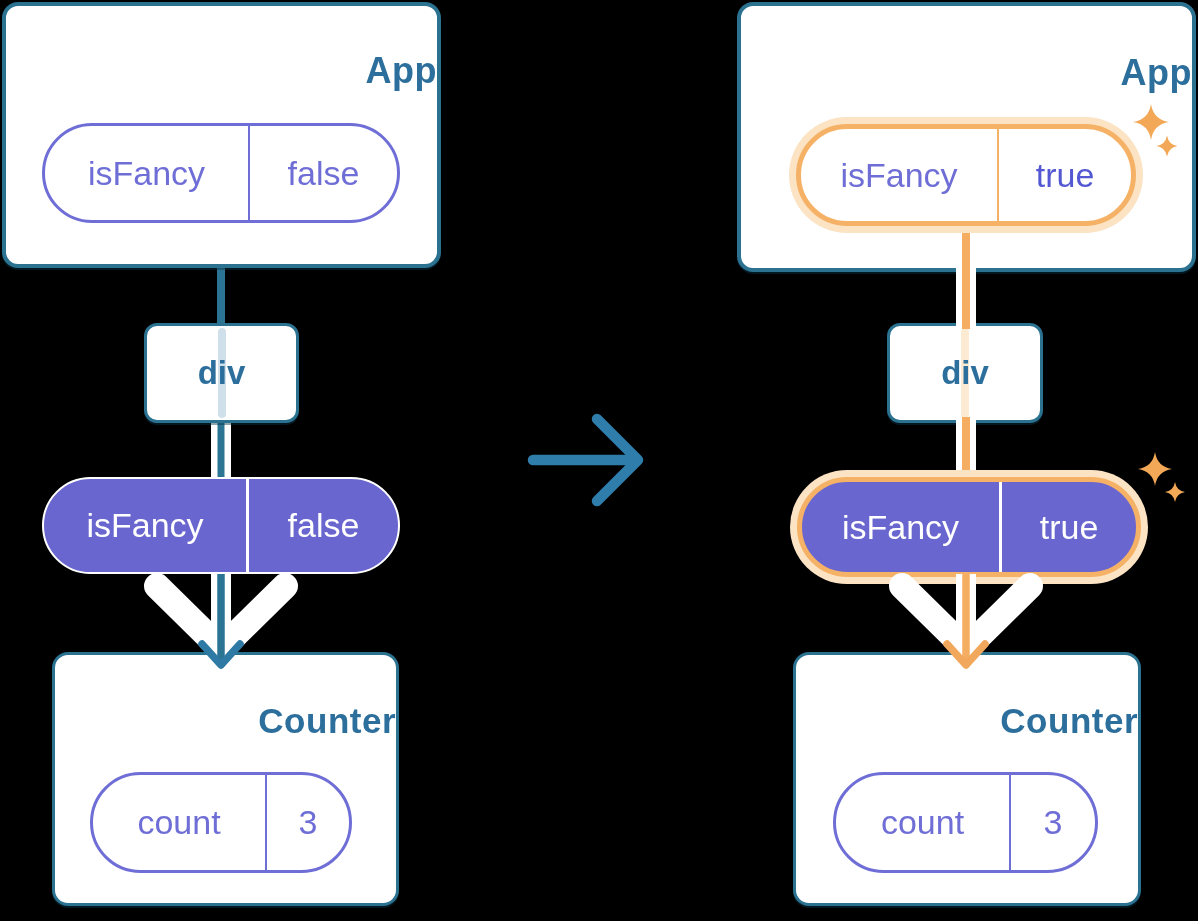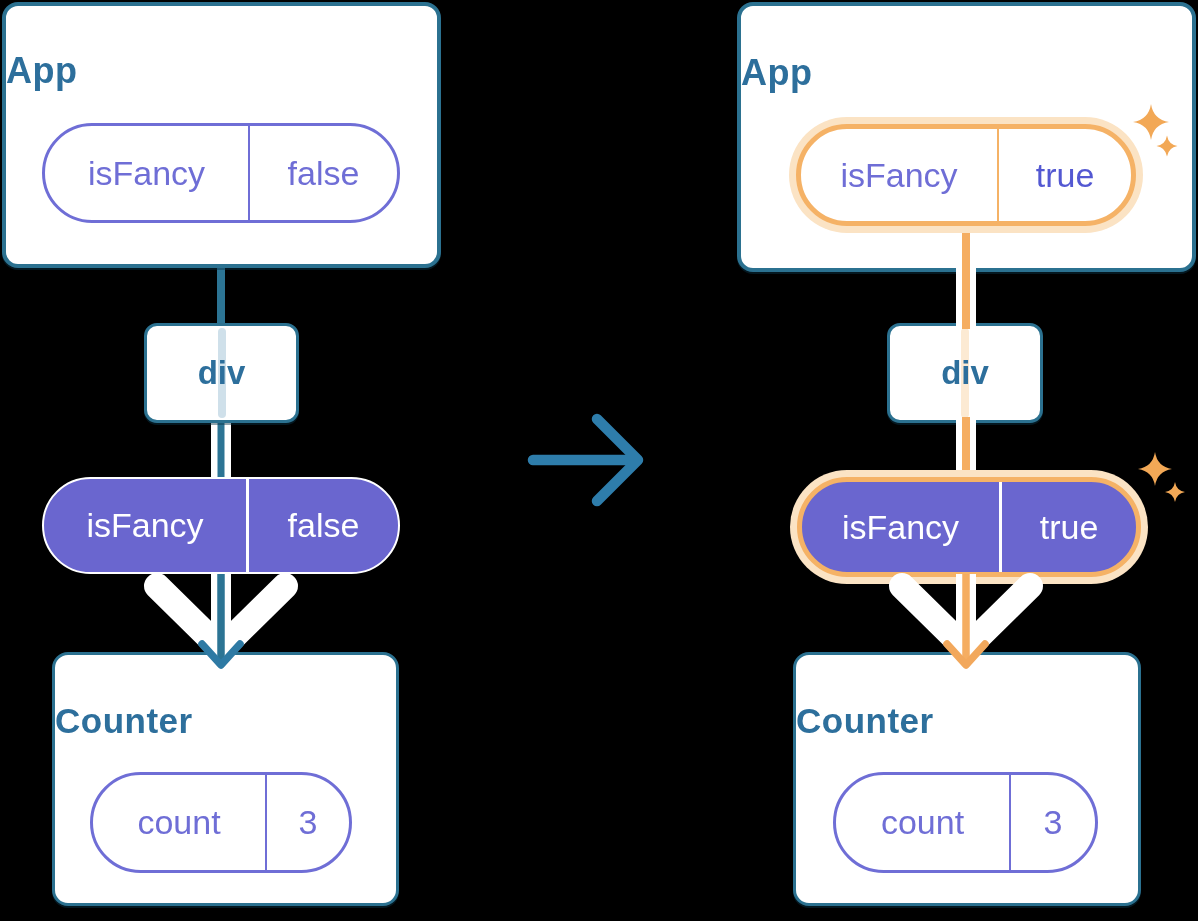--- a/index.html
+++ b/index.html
@@ -8,21 +8,21 @@
     position:relative; width:1198px; height:921px; background:#000000;
     font-family:"Liberation Sans", sans-serif; overflow:hidden;
   }
   
   .cbox {
     position:absolute; background:#ffffff;
     border:4px solid #2b7190; border-radius:16px;
     box-shadow:0 2px 0 rgba(9,53,74,.45);
   }
   .cbox-title {
-    position:absolute; left:0; right:0; text-align:left;
+    position:absolute; left:0; right:0; text-align:right;
     color:#2d6f9c; font-weight:600; letter-spacing:.5px;
   }
   
   .pill { position:absolute; display:flex; align-items:stretch; border-radius:60px; overflow:hidden; }
   .pill .cell { display:flex; align-items:center; justify-content:center; font-size:34px; font-weight:500; }
   .pill-outline { border:3px solid #6f6ed6; color:#6f6ed6; background:#ffffff; }
   .pill-outline .cell-key { border-right:2.5px solid #6f6ed6; }
   .pill-filled  { background:#6a66cf; border:2px solid #ffffff; color:#ffffff; }
   .pill-filled .cell-key { border-right:3px solid #ffffff; }
   .fancy { border:5px solid #f5b266; box-shadow:0 0 0 7px #fbe3c4; border-radius:60px; }

